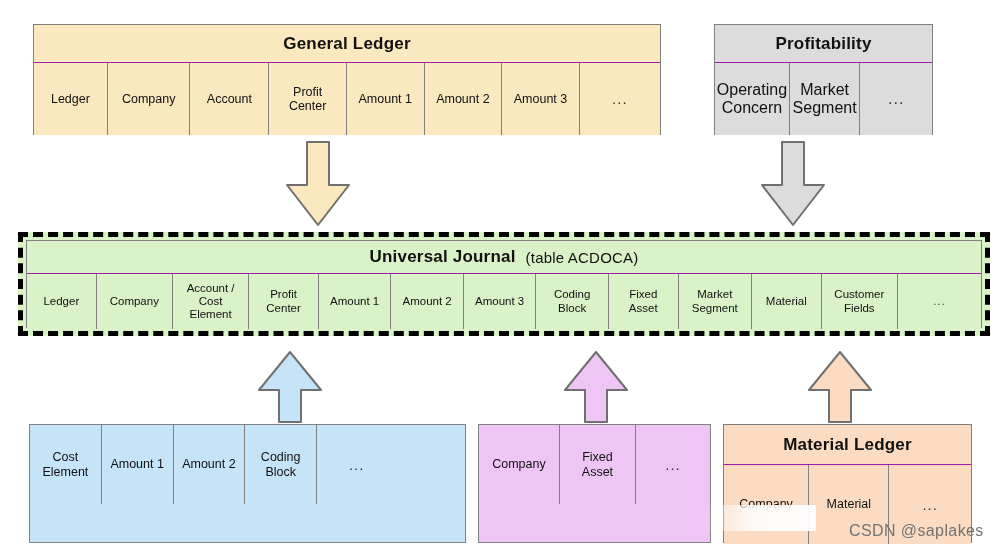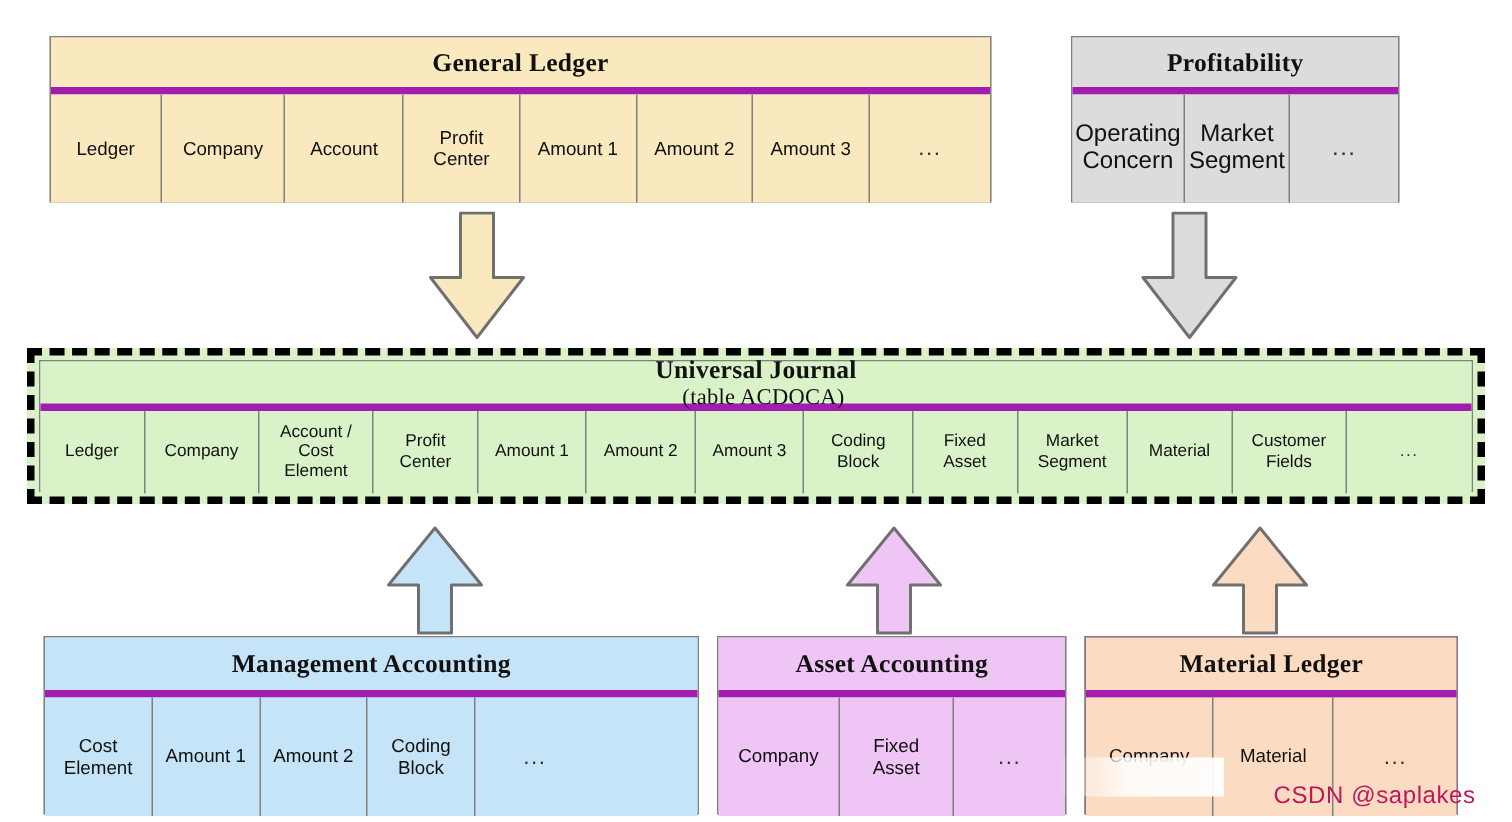--- a/index.html
+++ b/index.html
@@ -32,22 +32,21 @@
   .block .title {
     box-sizing: border-box;
     width: 100%;
     text-align: center;
     font-weight: bold;
     font-size: 17px;
     letter-spacing: .2px;
     display: flex;
     align-items: center;
     justify-content: center;
-    border-bottom: 5px solid #a21caf;
-    font-family: Liberation Serif, serif;
+    border-bottom: 1px solid #a21caf;
   }
   .block .title .sub {
     font-weight: normal;
     font-size: 15px;
     margin-left: 10px;
     text-align: right;
   }
   .block .cols {
     display: flex;
     width: 100%;
@@ -69,21 +68,21 @@
   .block .cell.dots {
     font-size: 15px;
     letter-spacing: 1px;
     color: #333;
   }
 
   
   .theme-gl   { background: #FAE8BE; }
   .theme-gl .title, .theme-gl .cols { background: #FAE8BE; }
 
-  .theme-prof { background: #e5e5e5; }
+  .theme-prof { background: #0f766e; }
   .theme-prof .title, .theme-prof .cols { background: #DCDCDC; }
 
   .theme-uj   { background: #D9F2C8; }
   .theme-uj .title, .theme-uj .cols { background: #D9F2C8; }
 
   .theme-ma   { background: #C6E4F7; }
   .theme-ma .title, .theme-ma .cols { background: #C6E4F7; }
 
   .theme-aa   { background: #EFC5F5; }
   .theme-aa .title, .theme-aa .cols { background: #EFC5F5; }
@@ -111,21 +110,21 @@
     left: 18px; top: 232px;
     width: 972px; height: 104px;
     border: 5px dashed #000000;
     box-sizing: border-box;
     background: #D9F2C8;
   }
   #universal-journal {
     left: 26px; top: 240px; width: 956px; height: 88px;
     border: 1px solid #808080;
   }
-  #universal-journal .title { height: 33px; font-size: 17px; flex-direction: column; }
+  #universal-journal .title { height: 33px; font-size: 17px; }
   #universal-journal .cols  { height: 55px; }
   #universal-journal .cell  { font-size: 11.5px; }
 
   #management-accounting {
     left: 29px; top: 424px; width: 437px; height: 119px;
   }
   #management-accounting .title { height: 40px; }
   #management-accounting .cols  { height: 79px; }
 
   #asset-accounting {
@@ -149,21 +148,21 @@
   #arrow-ma-to-uj   { left: 257px; top: 350px; width: 66px; height: 74px; }
   #arrow-aa-to-uj   { left: 563px; top: 350px; width: 66px; height: 74px; }
   #arrow-ml-to-uj   { left: 807px; top: 350px; width: 66px; height: 74px; }
 
   
   #watermark {
     position: absolute;
     left: 849px;
     top: 522px;
     font-size: 16px;
-    color: #be185d;
+    color: #737373;
     letter-spacing: .4px;
     white-space: nowrap;
     pointer-events: none;
   }
   #watermark-smudge {
     position: absolute;
     left: 706px; top: 505px;
     width: 110px; height: 26px;
     background: linear-gradient(90deg, rgba(255,255,255,0) 0%, rgba(255,255,255,.85) 40%, rgba(255,255,255,.95) 100%);
     pointer-events: none;
@@ -255,34 +254,32 @@
     </svg>
   </div>
 
   <div class="arrow" id="arrow-ml-to-uj">
     <svg width="66" height="74" viewBox="0 0 66 74">
       <polygon points="33,2 64,40 44,40 44,72 22,72 22,40 2,40" fill="#FBDCC3" stroke="#707070" stroke-width="2" stroke-linejoin="round"></polygon>
     </svg>
   </div>
 
   <div class="block theme-ma" id="management-accounting">
-    <div class="title">Management Accounting</div>
     <div class="cols">
       <div class="cell" style="width:16.5%">Cost
 Element</div>
       <div class="cell" style="width:16.5%">Amount 1</div>
       <div class="cell" style="width:16.5%">Amount 2</div>
       <div class="cell" style="width:16.5%">Coding
 Block</div>
       <div class="cell dots" style="width:18.2%">...</div>
     </div>
   </div>
 
   <div class="block theme-aa" id="asset-accounting">
-    <div class="title">Asset Accounting</div>
     <div class="cols">
       <div class="cell" style="width:35%">Company</div>
       <div class="cell" style="width:33%">Fixed
 Asset</div>
       <div class="cell dots" style="width:32%">...</div>
     </div>
   </div>
 
   <div class="block theme-ml" id="material-ledger">
     <div class="title">Material  Ledger</div>

